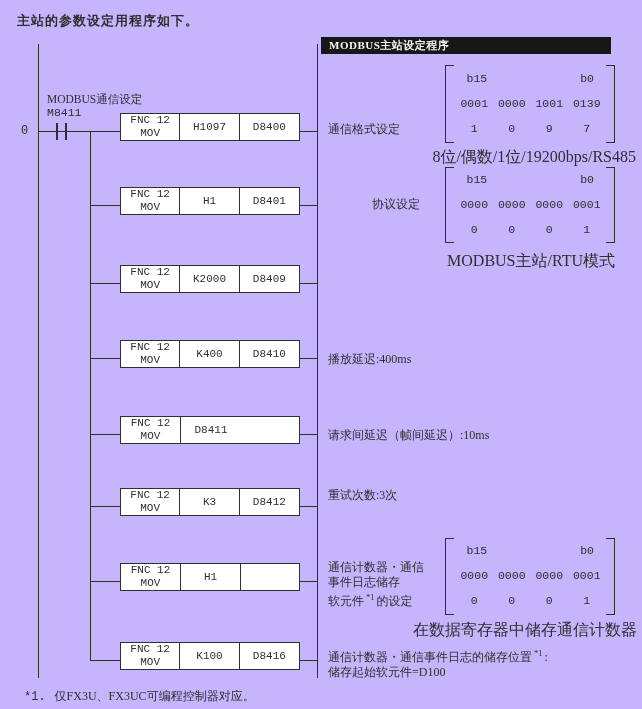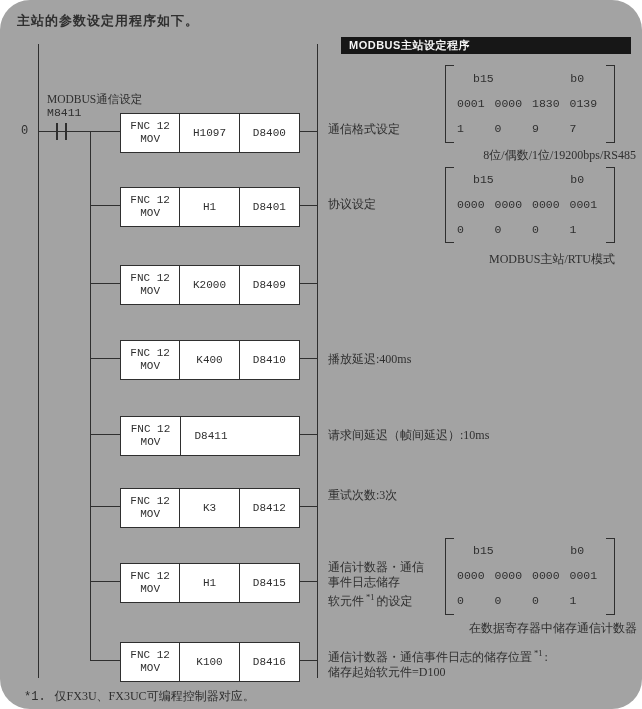--- a/index.html
+++ b/index.html
@@ -4,46 +4,45 @@
 <style>
   :root{
     --ink:#2f2f2f;
     --bar-bg:#171717;
     --bar-text:#f4f4f4;
   }
   html,body{margin:0;padding:0;background:#ffffff;}
   .page{
     position:relative;
     width:642px;height:709px;
-    background:#a3a3a3;
+    background:#c4b5fd;
     font-family:"Liberation Serif","DejaVu Serif",serif;
     color:var(--ink);
     overflow:hidden;
-    border-radius:30px;
   }
   .mono{font-family:"Liberation Mono","DejaVu Sans Mono",monospace;}
   .title{
     position:absolute;left:17px;top:12px;
     font-size:13px;font-weight:bold;letter-spacing:1px;
   }
   .header-bar{
-    position:absolute;left:341px;top:37px;width:290px;height:17px;
+    position:absolute;left:321px;top:37px;width:290px;height:17px;
     background:var(--bar-bg);color:var(--bar-text);
     font-size:11px;font-weight:bold;line-height:17px;
     padding-left:8px;box-sizing:border-box;letter-spacing:0.5px;
-    font-family:Liberation Sans, sans-serif;
+    font-family:Liberation Serif, serif;
   }
   .vline{position:absolute;width:1px;background:var(--ink);}
   .hline{position:absolute;height:1px;background:var(--ink);}
   .contact-bar{position:absolute;width:2px;height:17px;background:var(--ink);}
   .step-num{position:absolute;left:21px;top:124px;font-size:12px;}
   .contact-comment{position:absolute;left:47px;top:92px;font-size:11.5px;white-space:nowrap;}
   .contact-device{position:absolute;left:47px;top:106px;font-size:11.5px;}
   .mov-block{
-    position:absolute;left:120px;width:180px;height:40px;
+    position:absolute;left:120px;width:180px;height:28px;
     border:1px solid var(--ink);box-sizing:border-box;
     display:flex;background:#fff;
   }
   .mov-cell{
     box-sizing:border-box;width:60px;height:100%;
     display:flex;flex-direction:column;align-items:center;justify-content:center;
     font-size:11px;line-height:13px;text-align:center;
   }
   .mov-cell.div{border-right:1px solid var(--ink);}
   .ann{position:absolute;left:328px;font-size:12px;white-space:nowrap;}
@@ -55,23 +54,23 @@
     border:1px solid var(--ink);border-right:none;
   }
   .bracket::after{
     content:"";position:absolute;right:0;top:0;bottom:0;width:8px;
     border:1px solid var(--ink);border-left:none;
   }
   .bt-row{
     position:absolute;left:12px;right:8px;display:flex;
     font-size:11.5px;line-height:13px;
   }
-  .bt-cell{flex:1;text-align:left;padding-right:3px;}
-  .bt-row.hdr .bt-cell:first-child{text-align:right;padding-left:3px;}
-  .bt-caption{position:absolute;font-size:12px;white-space:nowrap;}
+  .bt-cell{flex:1;text-align:center;padding-right:3px;}
+  .bt-row.hdr .bt-cell:first-child{text-align:center;padding-left:3px;}
+  .bt-caption{position:absolute;font-size:16px;white-space:nowrap;}
   .footnote{position:absolute;left:24px;top:688px;font-size:12px;white-space:nowrap;}
   .footnote .marker{margin-right:9px;}
 </style>
 </head>
 <body>
 
 <div class="page">
 
   <div class="title">主站的参数设定用程序如下。</div>
 
@@ -153,33 +152,32 @@
       </div>
     <div class="mov-cell div mono">K3</div>
     <div class="mov-cell mono">D8412</div>
   </div>
   <div class="mov-block" style="top:563px;">
     <div class="mov-cell div mono">
         <span>FNC 12</span>
         <span>MOV</span>
       </div>
     <div class="mov-cell div mono">H1</div>
-    <div class="mov-cell mono">D8415</div>
   </div>
   <div class="mov-block" style="top:642px;">
     <div class="mov-cell div mono">
         <span>FNC 12</span>
         <span>MOV</span>
       </div>
     <div class="mov-cell div mono">K100</div>
     <div class="mov-cell mono">D8416</div>
   </div>
 
   <div class="ann" style="top:121px;">通信格式设定</div>
-  <div class="ann" style="top:196px;">协议设定</div>
+  <div class="ann" style="top:196px;margin-left:44px;">协议设定</div>
   <div class="ann" style="top:351px;text-align:right;">播放延迟:400ms</div>
   <div class="ann" style="top:427px;">请求间延迟（帧间延迟）:10ms</div>
   <div class="ann" style="top:487px;">重试次数:3次</div>
 
   <div class="ann ann-multi" style="top:560px;">
     <div>通信计数器・通信</div>
     <div>事件日志储存</div>
     <div><span>软元件</span><span class="sup">*1</span><span>的设定</span></div>
   </div>
 
@@ -191,21 +189,21 @@
   <div class="bracket mono" style="top:65px;height:78px;">
     <div class="bt-row hdr" style="top:7px;">
       <div class="bt-cell">b15</div>
       <div class="bt-cell"></div>
       <div class="bt-cell"></div>
       <div class="bt-cell">b0</div>
     </div>
     <div class="bt-row" style="top:32px;">
       <div class="bt-cell">0001</div>
       <div class="bt-cell">0000</div>
-      <div class="bt-cell">1830</div>
+      <div class="bt-cell">1001</div>
       <div class="bt-cell">0139</div>
     </div>
     <div class="bt-row" style="top:57px;">
       <div class="bt-cell">1</div>
       <div class="bt-cell">0</div>
       <div class="bt-cell">9</div>
       <div class="bt-cell">7</div>
     </div>
   </div>
   <div class="bt-caption" style="top:147px;right:6px;">8位/偶数/1位/19200bps/RS485</div>

